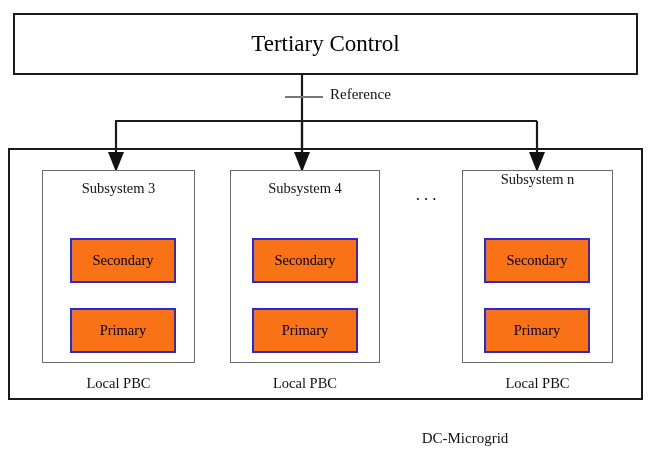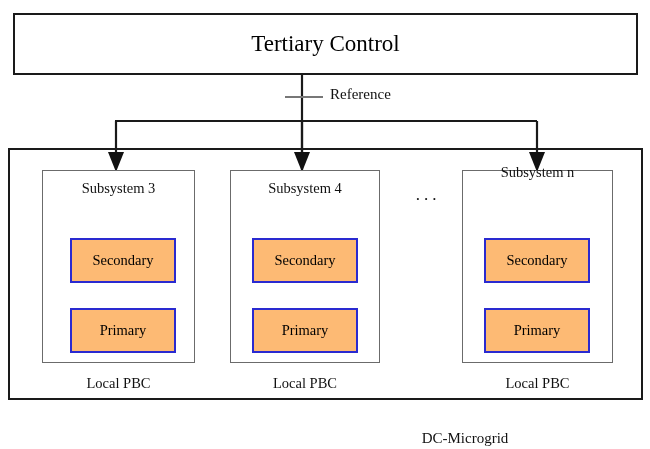--- a/index.html
+++ b/index.html
@@ -31,21 +31,21 @@
   .outline-black {
     border: 2px solid #1a1a1a;
   }
   .outline-gray {
     border: 1.5px solid #6b6b6b;
   }
   .blue-box {
     position: absolute;
     box-sizing: border-box;
     border: 2px solid #2a2ad0;
-    background: #fdba74;
+    background: #f97316;
     display: flex;
     align-items: center;
     justify-content: center;
   }
   .label {
     position: absolute;
     color: #111111;
     white-space: nowrap;
     text-align: center;
   }
@@ -123,21 +123,21 @@
   </div>
   <div class="blue-box title-sm" style="left:252px; top:308px; width:106px; height:45px;">
     <span>Primary</span>
   </div>
   <div class="label title-sm" style="left:230px; top:375px; width:150px;">Local PBC</div>
 
   <div class="label ellipsis" style="left:398px; top:185px; width:60px;">...</div>
 
   <div class="box outline-gray" style="left:462px; top:170px; width:151px; height:193px;">
   </div>
-  <div class="label title-sm" style="left:462px; top:164px; width:151px;">Subsystem n</div>
+  <div class="label title-sm" style="left:462px; top:171px; width:151px;">Subsystem n</div>
   <div class="blue-box title-sm" style="left:484px; top:238px; width:106px; height:45px;">
     <span>Secondary</span>
   </div>
   <div class="blue-box title-sm" style="left:484px; top:308px; width:106px; height:45px;">
     <span>Primary</span>
   </div>
   <div class="label title-sm" style="left:462px; top:375px; width:151px;">Local PBC</div>
 
   <div class="label title-md" style="left:385px; top:412px; width:160px;margin-top:18px;">DC-Microgrid</div>
 

